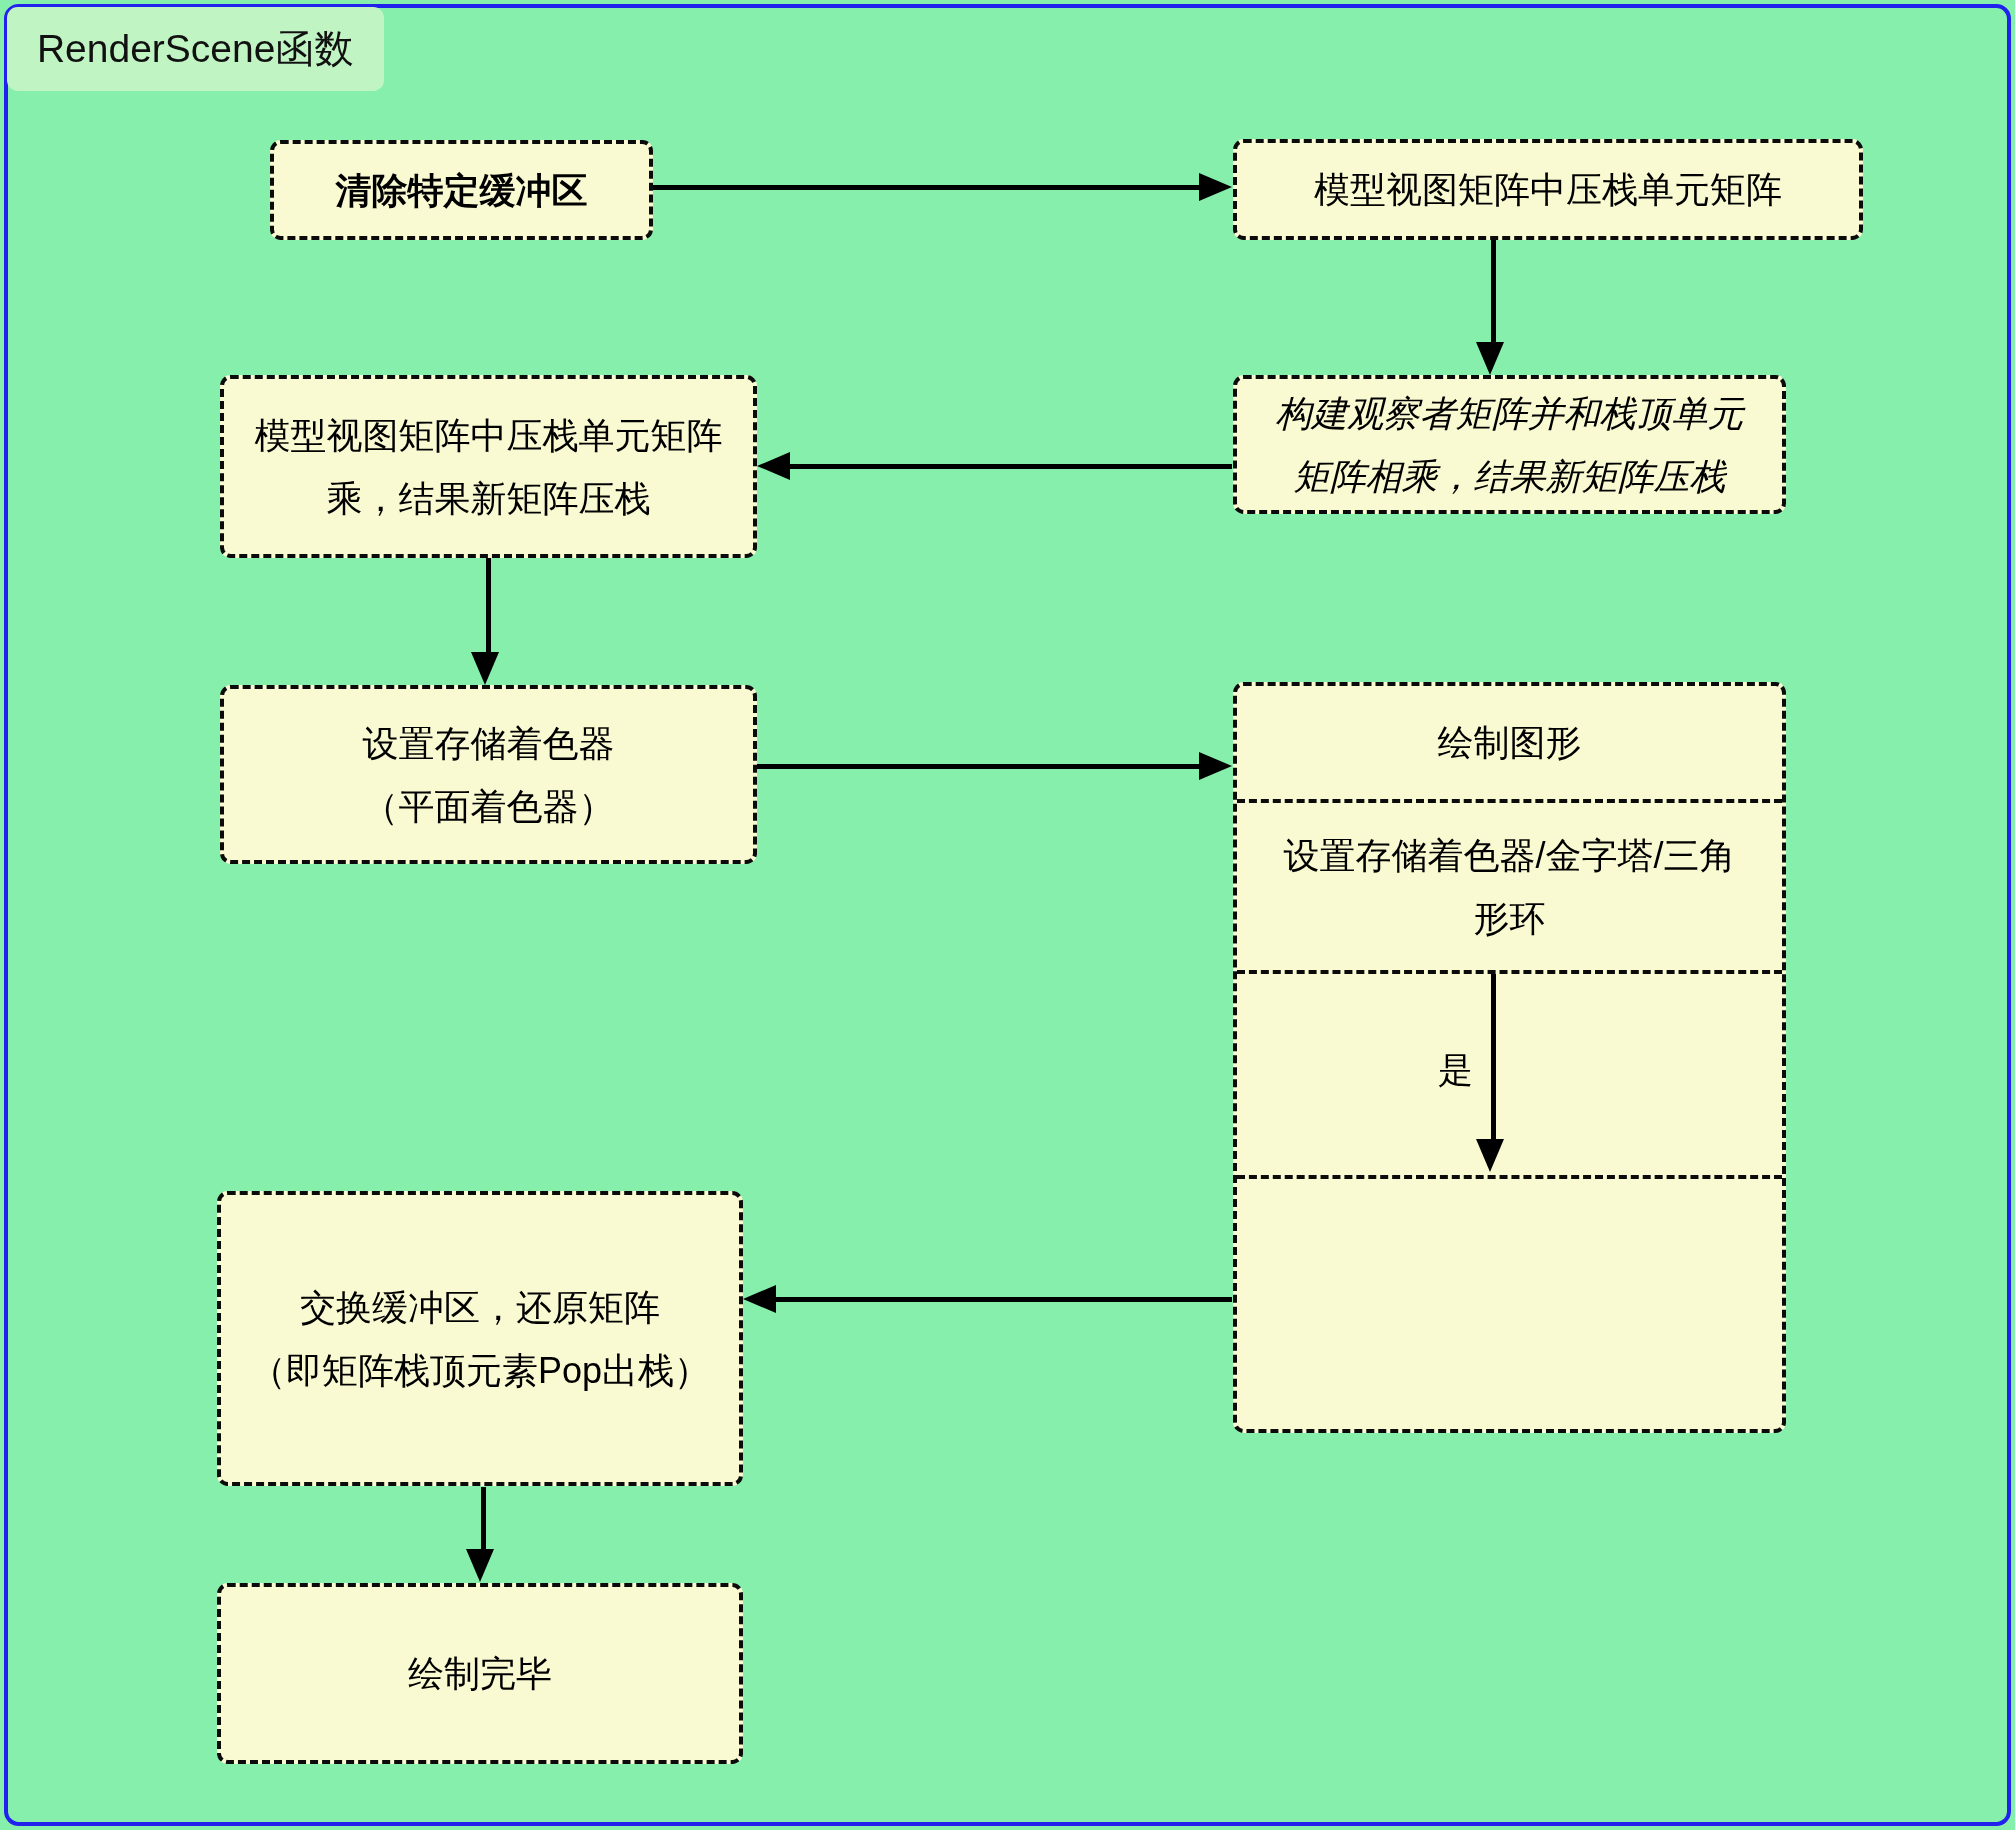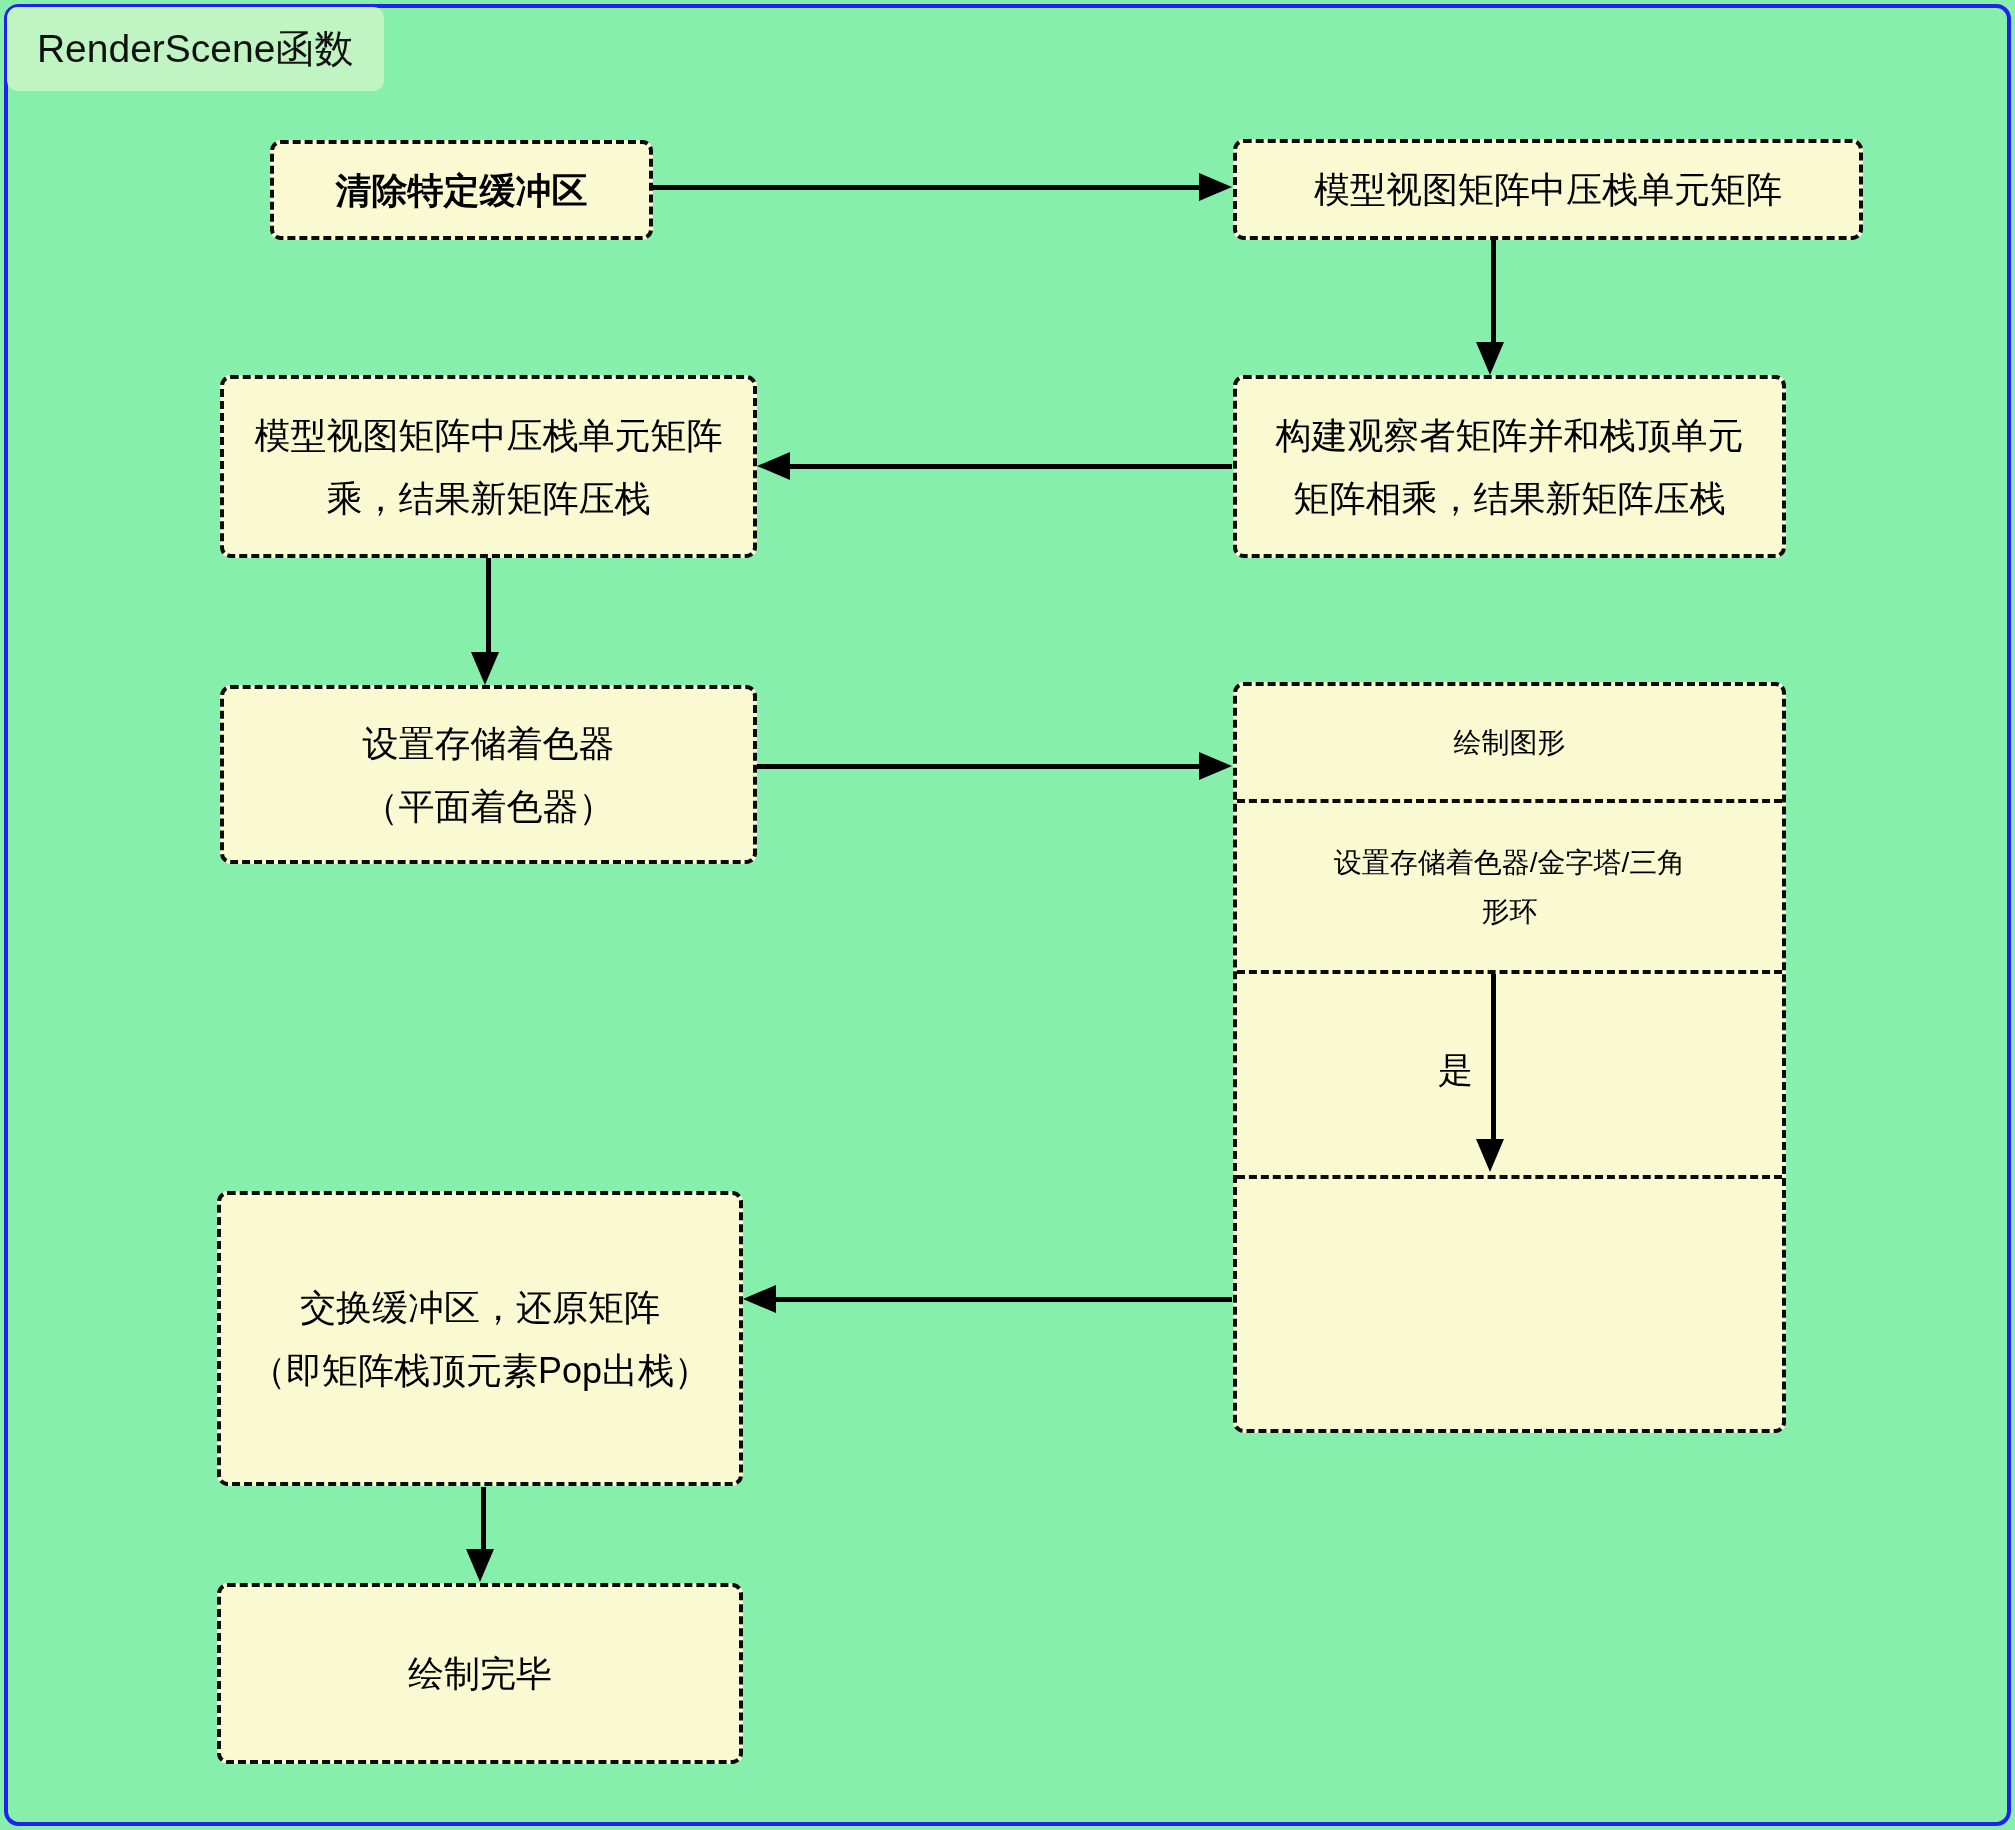--- a/index.html
+++ b/index.html
@@ -59,21 +59,21 @@
     border-radius: 10.7px;
     display: flex;
     flex-direction: column;
   }
   .group-section {
     box-sizing: border-box;
     display: flex;
     align-items: center;
     justify-content: center;
     text-align: center;
-    font-size: 28px;
+    font-size: 36px;
     line-height: 1.75;
     color: #000;
     white-space: pre-line;
     padding: 0 18.7px;
   }
   .group-section.divided { border-bottom: 4px dashed #0b0b0b; }
   .hline { position: absolute; height: 4.7px; background: #000; }
   .vline { position: absolute; width: 4.7px; background: #000; }
   .head-right {
     position: absolute; width: 0; height: 0;
@@ -107,21 +107,21 @@
 <div id="canvas">
 
   <div class="page-frame"></div>
 
   <div class="title-box">RenderScene函数</div>
 
   <div class="node" style="left:270px; top:140px; width:383px; height:100px;font-weight:bold;">清除特定缓冲区</div>
 
   <div class="node" style="left:1233px; top:139px; width:630px; height:101px;">模型视图矩阵中压栈单元矩阵</div>
 
-  <div class="node" style="left:1233px; top:375px; width:553px; height:183px;">构建观察者矩阵并和栈顶单元
+  <div class="node" style="left:1233px; top:375px; width:553px; height:139px;font-style:italic;">构建观察者矩阵并和栈顶单元
 矩阵相乘，结果新矩阵压栈</div>
 
   <div class="node" style="left:220px; top:375px; width:537px; height:183px;">模型视图矩阵中压栈单元矩阵
 乘，结果新矩阵压栈</div>
 
   <div class="node" style="left:220px; top:685px; width:537px; height:179px;">设置存储着色器
 （平面着色器）</div>
 
   <div class="node-group" style="left:1233px; top:682px; width:553px; height:751px;">
     <div class="group-section divided" style="height:117px;">绘制图形</div>

